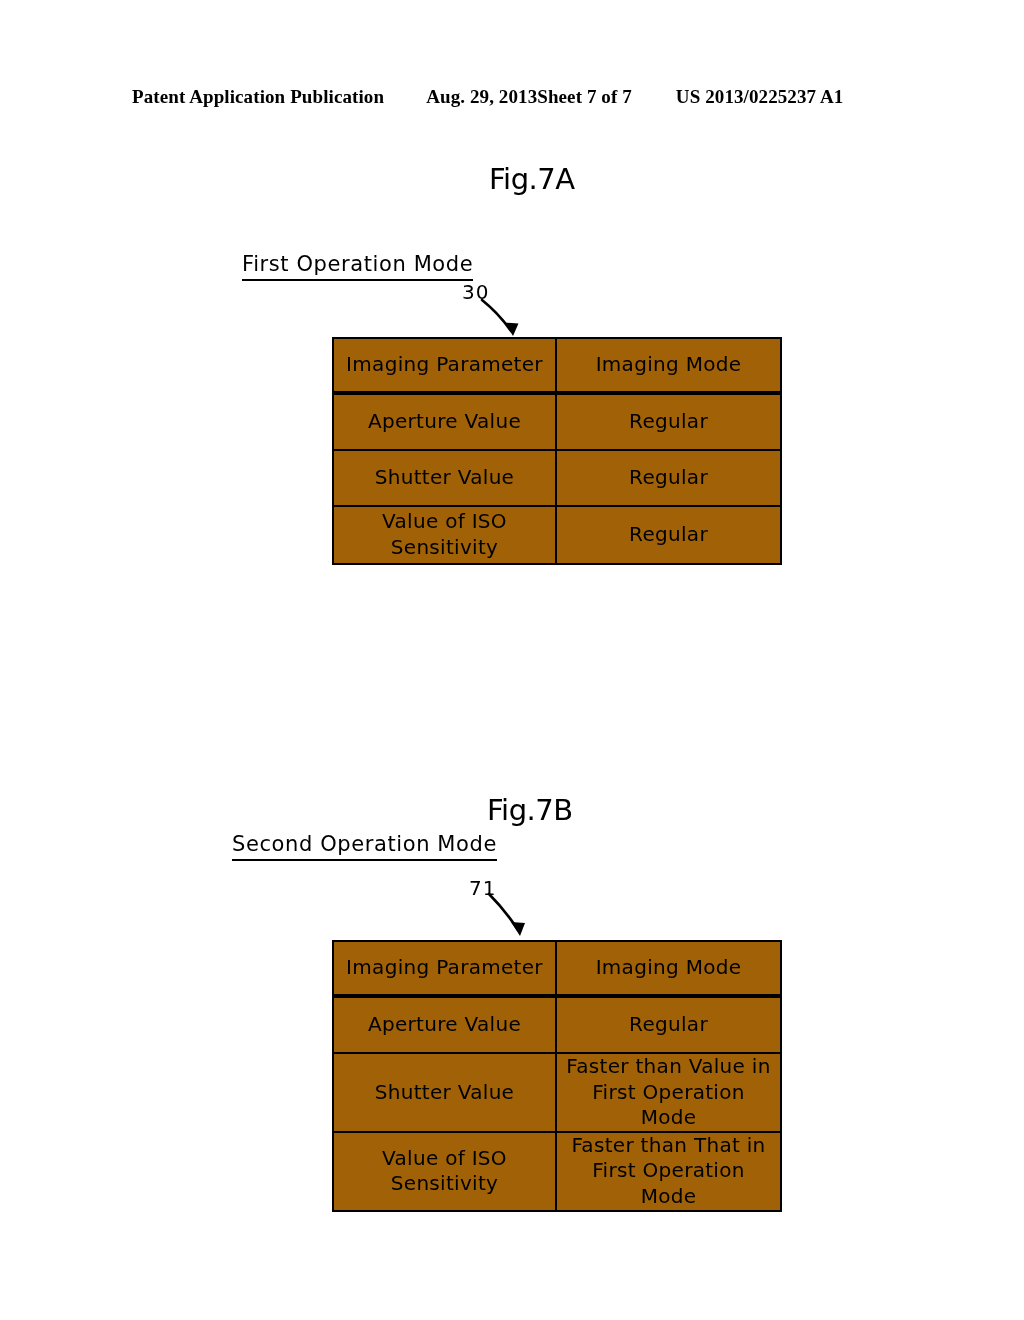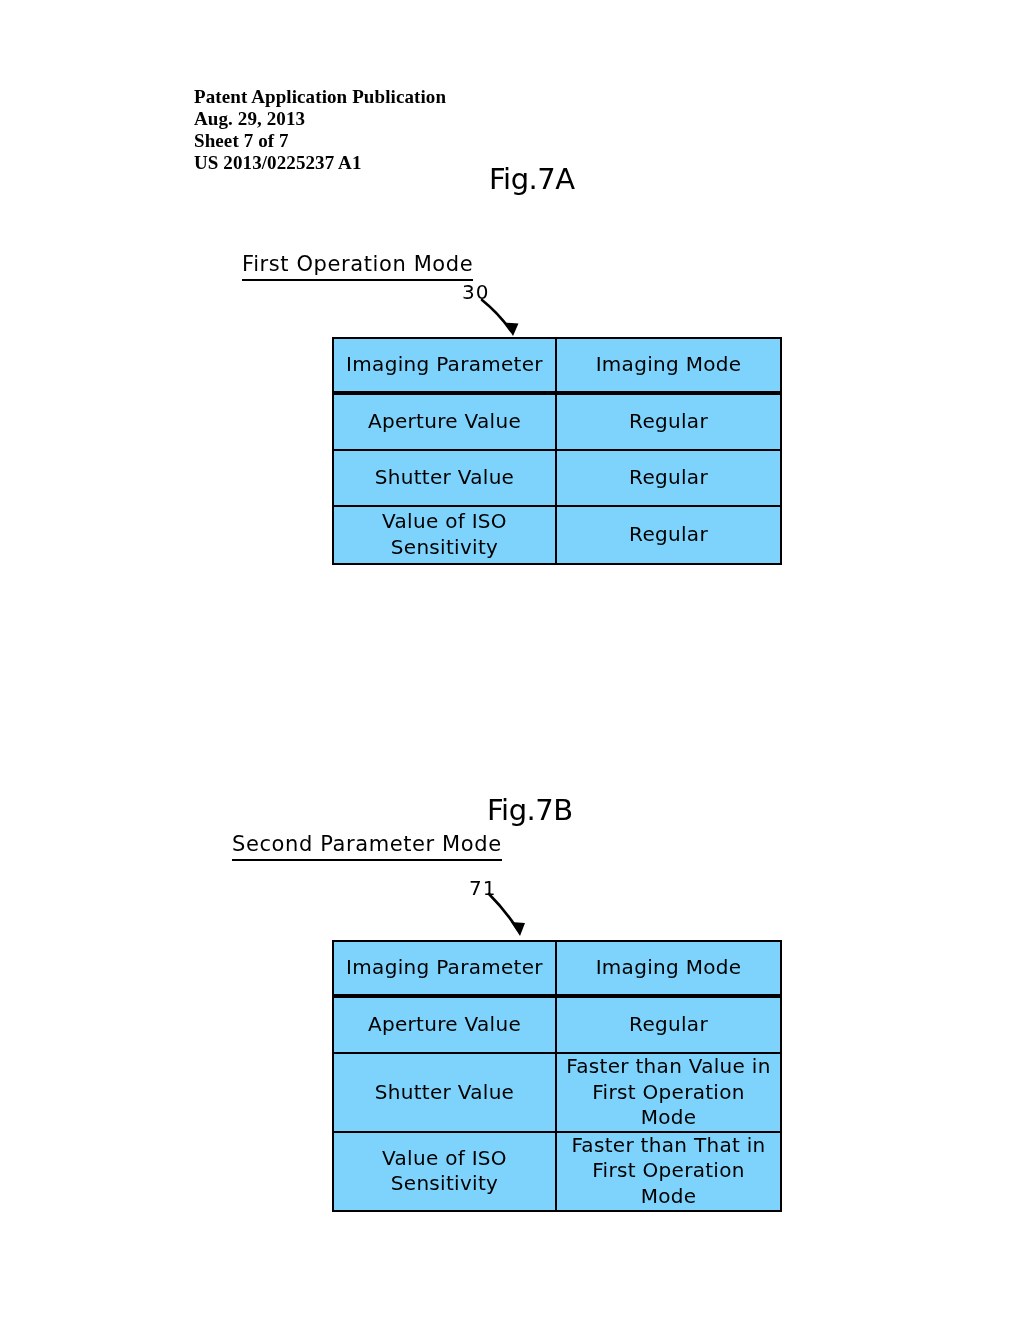--- a/index.html
+++ b/index.html
@@ -23,26 +23,25 @@
     left: 132px;
     width: 760px;
     height: 26px;
     font-family: "Liberation Serif", serif;
     font-weight: bold;
     font-size: 19px;
     letter-spacing: 0.1px;
     white-space: nowrap;
     display: flex;
     align-items: baseline;
-    flex-direction: column;
   }
   .hdr-pub   { }
   .hdr-date  { margin-left: 42px; }
-  .hdr-sheet { margin-left: 14px; }
-  .hdr-num   { margin-left: 62px; }
+  .hdr-sheet { }
+  .hdr-num   { margin-left: 44px; }
 
   
   .fig-title {
     position: absolute;
     font-family: "DejaVu Sans", sans-serif;
     font-size: 29px;
     font-weight: 400;
     letter-spacing: -0.5px;
     white-space: nowrap;
   }
@@ -84,21 +83,21 @@
   .fig-table {
     position: absolute;
     left: 332px;
     width: 448px;
     border-collapse: collapse;
     table-layout: fixed;
     font-family: "DejaVu Sans", sans-serif;
     font-size: 20px;
     font-weight: 400;
     letter-spacing: 0.3px;
-    background: #7dd3fc;
+    background: #a16207;
   }
   #table-70 { top: 337px; }
   #table-71 { top: 940px; }
 
   .fig-table col.c-param { width: 223px; }
   .fig-table col.c-mode  { width: 225px; }
 
   .fig-table td {
     border: 2px solid #000;
     text-align: center;
@@ -184,21 +183,21 @@
       </td>
       <td>
         <span class="cell-line">Regular</span>
       </td>
     </tr>
   </tbody>
 </table>
 
 <div class="fig-title" id="fig-b-title">Fig.7B</div>
 
-<div class="mode-label" id="mode-b">Second Parameter Mode</div>
+<div class="mode-label" id="mode-b">Second Operation Mode</div>
 
 <div class="ref-num" id="ref-71">71</div>
 
 <svg class="leader" id="leader-71" width="46" height="48" viewBox="0 0 46 48">
   <path d="M2 2 C 12 12, 22 24, 31 38" fill="none" stroke="#000" stroke-width="2.6" stroke-linecap="round"></path>
   <path d="M33 44 L 24 30 L 38 31 Z" fill="#000"></path>
 </svg>
 
 <table class="fig-table" id="table-71">
   <colgroup>

